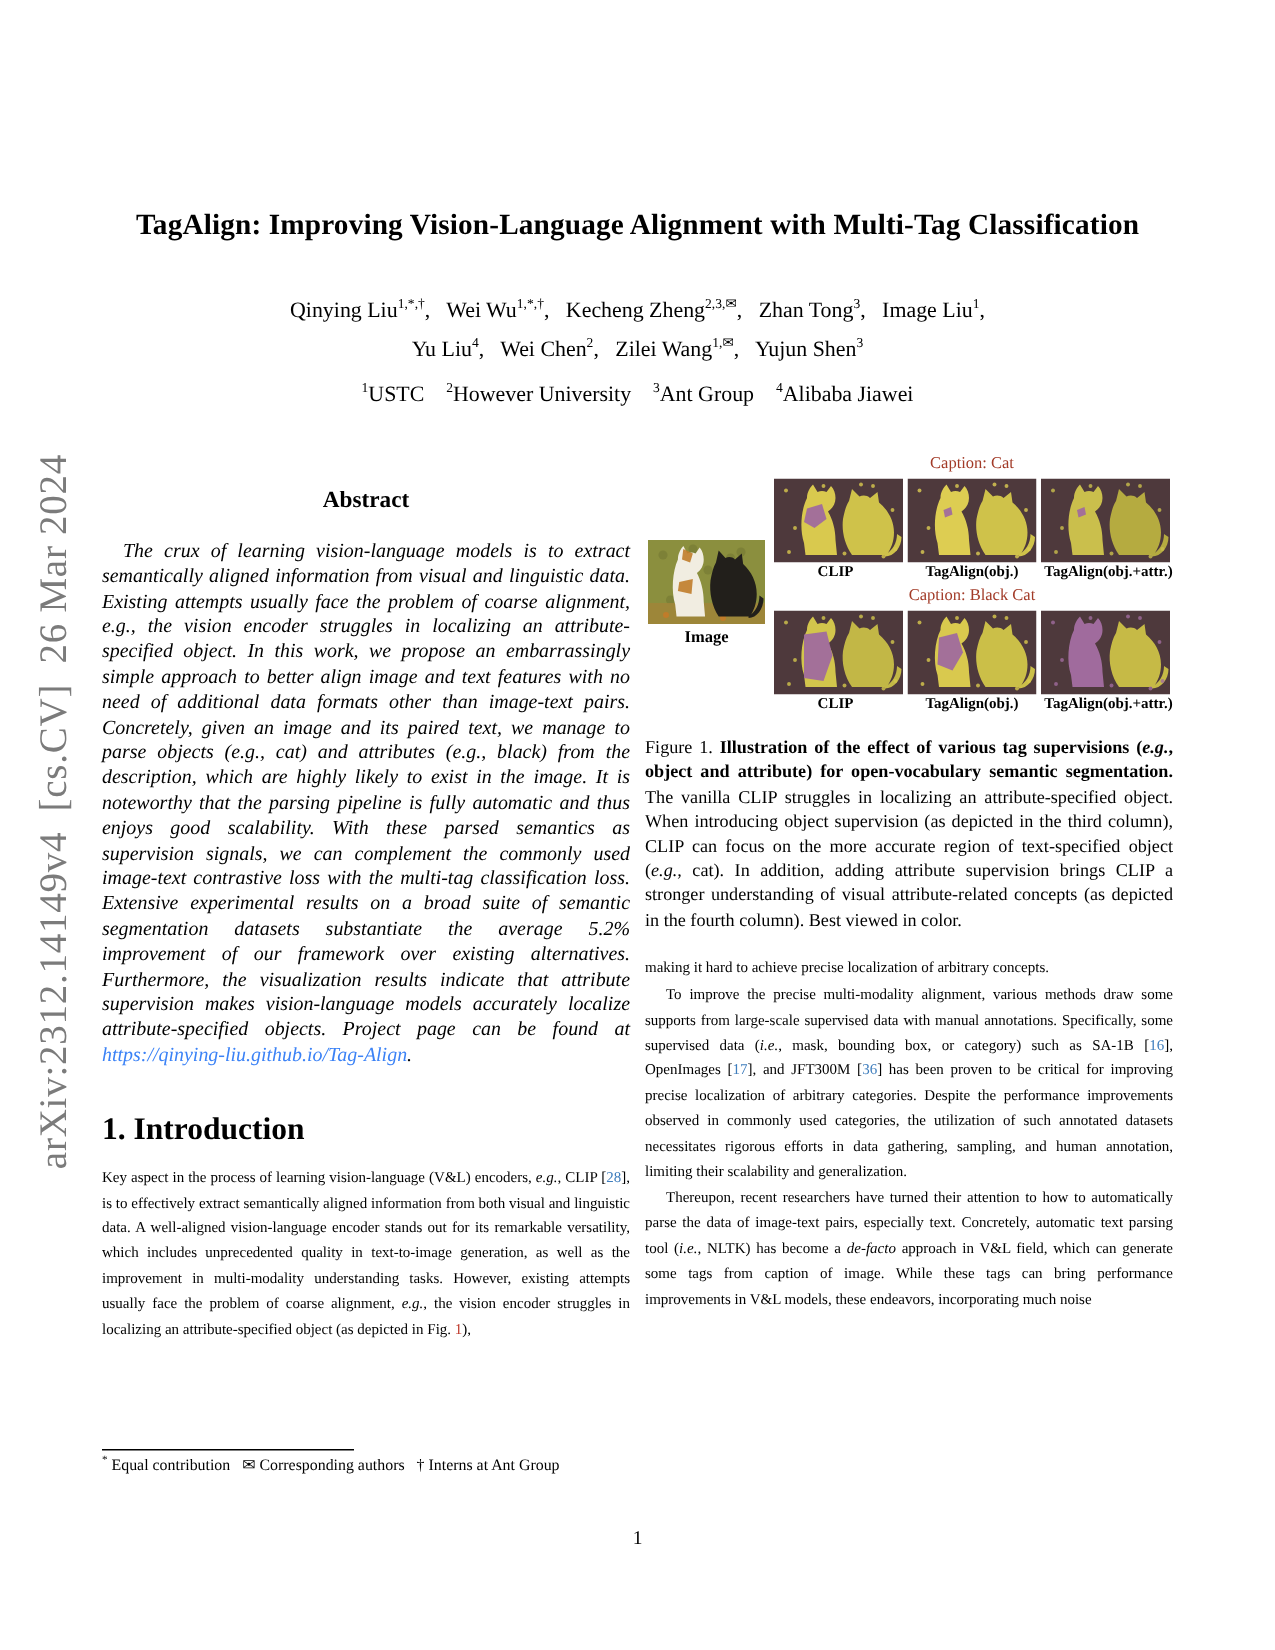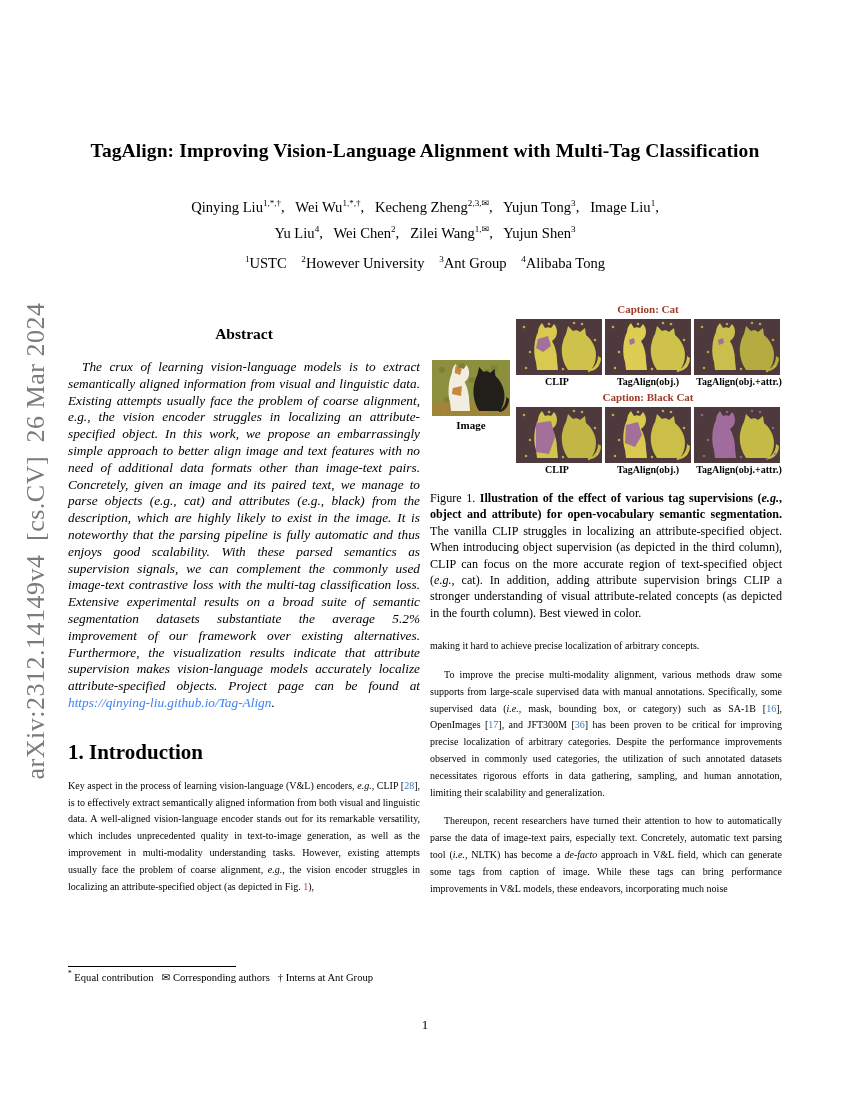--- a/index.html
+++ b/index.html
@@ -23,36 +23,36 @@
   .col{position:absolute;width:352px;}
   .col-left{left:68px;top:325px;}
   .col-right{left:430px;top:303px;}
 
   .abs-heading{margin:0;text-align:center;font-size:15.5px;font-weight:bold;}
   .abs-body{margin:16px 0 0 0;font-style:italic;text-align:justify;
     font-size:13.3px;line-height:16.8px;text-indent:14px;}
   .sec-heading{margin:28px 0 13px 0;font-size:21px;font-weight:bold;}
   .body-text{margin:0;text-align:justify;font-size:10px;line-height:16.8px;}
   .body-text.ind{text-indent:14px;}
-  .body-text + .body-text{margin-top:12px;}
+  .body-text + .body-text{margin-top:1px;}
 
   .it{font-style:italic;}
   .b{font-weight:bold;}
   .bi{font-weight:bold;font-style:italic;}
   .cite{color:#3e7dbd;}
   .figref{color:#bf3b2d;}
   .link{color:#3b82f6;font-style:italic;cursor:pointer;}
 
   
   .figure-area{position:relative;height:178px;margin:0;}
   .src-image{position:absolute;left:2px;top:57px;width:78px;height:56px;line-height:0;}
   .src-label{position:absolute;left:2px;top:116px;width:78px;text-align:center;
     font-weight:bold;font-size:11px;}
   .fig-grid{position:absolute;left:84px;top:0;width:268px;}
-  .fig-row-caption{text-align:center;font-size:11px;font-weight:bold;height:14px;margin-bottom:2px;}
+  .fig-row-caption{text-align:center;font-size:11px;font-weight:normal;height:14px;margin-bottom:2px;}
   .fig-row-caption.second{margin-top:2px;}
   .fig-panel-row{display:flex;gap:3px;justify-content:center;}
   .fig-panel{width:86px;height:56px;line-height:0;}
   .fig-label-row{display:flex;gap:5px;justify-content:center;margin:1px 0 4px 0;}
   .fig-label-row div{width:86px;text-align:center;font-weight:bold;font-size:10px;white-space:nowrap;}
 
   .fig-caption{margin:9px 0 0 0;font-size:12.1px;line-height:16.4px;text-align:justify;}
   .col-right .body-text.first{margin-top:17px;}
 
   
@@ -65,23 +65,23 @@
 </style>
 </head>
 <body>
 
 <div class="page">
 
   <div class="arxiv-banner">arXiv:2312.14149v4 [cs.CV] 26 Mar 2024</div>
 
   <header class="header">
     <h1 class="title">TagAlign: Improving Vision-Language Alignment with Multi-Tag Classification</h1>
-    <div class="authors first"><span>Qinying Liu</span><sup>1,*,†</sup><span>,  Wei Wu</span><sup>1,*,†</sup><span>,  Kecheng Zheng</span><sup>2,3,✉</sup><span>,  Yujun Tong</span><sup>3</sup><span>,  Image Liu</span><sup>1</sup><span>,</span></div>
+    <div class="authors first"><span>Qinying Liu</span><sup>1,*,†</sup><span>,  Wei Wu</span><sup>1,*,†</sup><span>,  Kecheng Zheng</span><sup>2,3,✉</sup><span>,  Zhan Tong</span><sup>3</sup><span>,  Image Liu</span><sup>1</sup><span>,</span></div>
     <div class="authors"><span>Yu Liu</span><sup>4</sup><span>,  Wei Chen</span><sup>2</sup><span>,  Zilei Wang</span><sup>1,✉</sup><span>,  Yujun Shen</span><sup>3</sup></div>
-    <div class="affiliations"><sup>1</sup><span>USTC </span><sup>2</sup><span>However University </span><sup>3</sup><span>Ant Group </span><sup>4</sup><span>Alibaba Tong</span></div>
+    <div class="affiliations"><sup>1</sup><span>USTC </span><sup>2</sup><span>However University </span><sup>3</sup><span>Ant Group </span><sup>4</sup><span>Alibaba Jiawei</span></div>
   </header>
 
   <section class="col col-left">
     <h2 class="abs-heading">Abstract</h2>
     <p class="abs-body"><span>The crux of learning vision-language models is to extract semantically aligned information from visual and linguistic data. Existing attempts usually face the problem of coarse alignment, e.g., the vision encoder struggles in localizing an attribute-specified object. In this work, we propose an embarrassingly simple approach to better align image and text features with no need of additional data formats other than image-text pairs. Concretely, given an image and its paired text, we manage to parse objects (e.g., cat) and attributes (e.g., black) from the description, which are highly likely to exist in the image. It is noteworthy that the parsing pipeline is fully automatic and thus enjoys good scalability. With these parsed semantics as supervision signals, we can complement the commonly used image-text contrastive loss with the multi-tag classification loss. Extensive experimental results on a broad suite of semantic segmentation datasets substantiate the average 5.2% improvement of our framework over existing alternatives. Furthermore, the visualization results indicate that attribute supervision makes vision-language models accurately localize attribute-specified objects. Project page can be found at </span><span class="link">https://qinying-liu.github.io/Tag-Align</span><span>.</span></p>
     <h2 class="sec-heading">1. Introduction</h2>
     <p class="body-text"><span>Key aspect in the process of learning vision-language (V&amp;L) encoders, </span><span class="it">e.g.</span><span>, CLIP [</span><span class="cite">28</span><span>], is to effectively extract semantically aligned information from both visual and linguistic data.  A well-aligned vision-language encoder stands out for its remarkable versatility, which includes unprecedented quality in text-to-image generation, as well as the improvement in multi-modality understanding tasks. However, existing attempts usually face the problem of coarse alignment, </span><span class="it">e.g.</span><span>, the vision encoder struggles in localizing an attribute-specified object (as depicted in Fig. </span><span class="figref">1</span><span>),</span></p>
   </section>
 
   <section class="col col-right">

